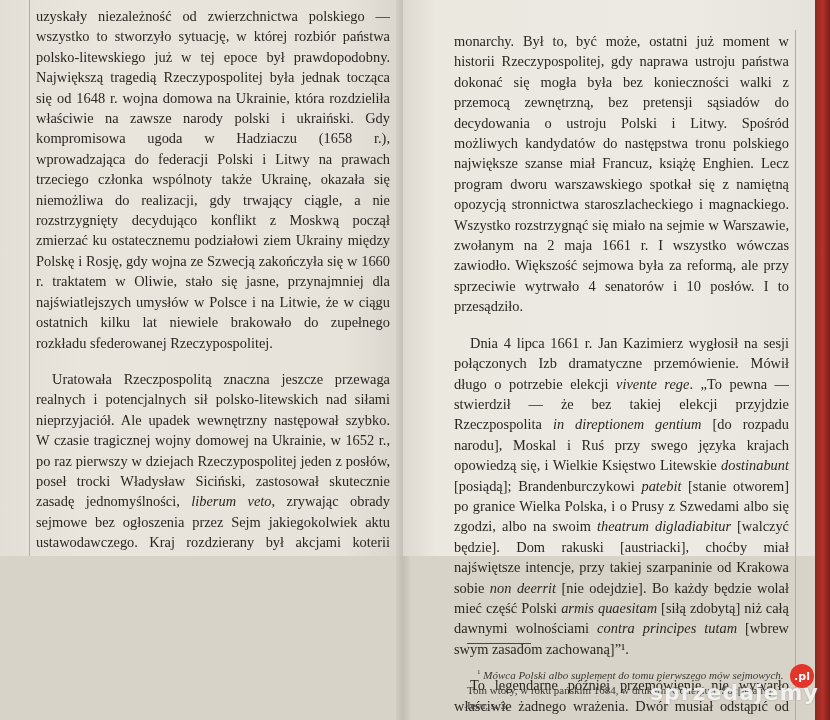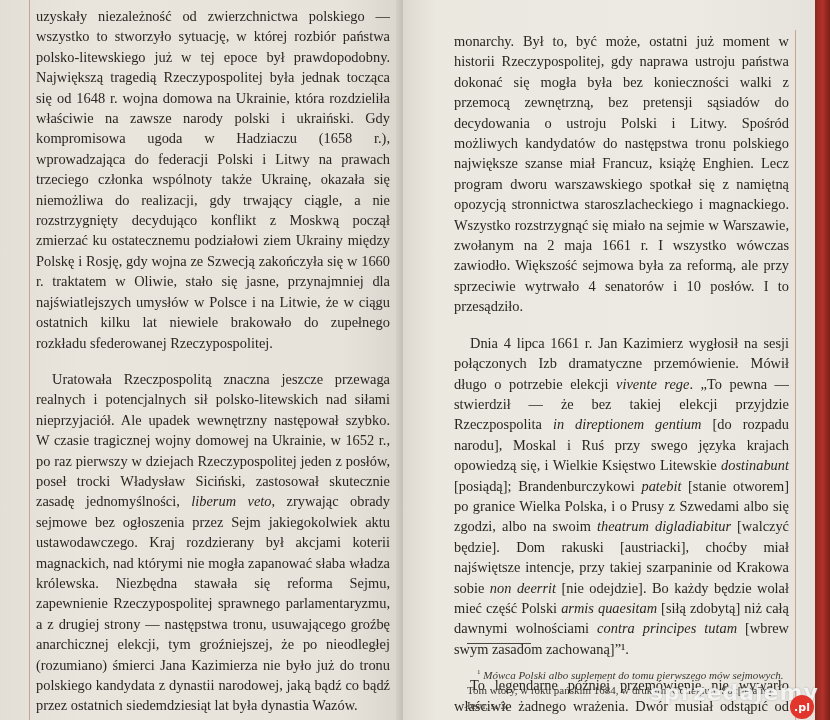--- a/index.html
+++ b/index.html
@@ -4,21 +4,21 @@
   <style>
     html, body { margin: 0; padding: 0; }
     body {
       width: 830px; height: 720px; overflow: hidden; position: relative;
       background: #d8d3c8;
       font-family: "Liberation Serif", "DejaVu Serif", serif;
       color: #2a2622;
     }
     .spread { position: absolute; inset: 0; }
     .page {
-      position: absolute; top: 0; height: 720px; overflow: hidden;
+      position: absolute; top: 0; height: 556px; overflow: hidden;
     }
     .page-left {
       left: 0; width: 403px;
       background: linear-gradient(to right, #e3dfd6 0%, #e9e5dc 20%, #e7e3da 85%, #d9d5cc 100%);
     }
     .page-right {
       left: 403px; width: 412px;
       background: linear-gradient(to right, #dcd8cf 0%, #ebe8e0 8%, #eceae3 70%, #e6e3dc 100%);
     }
     .cover-edge {
@@ -61,21 +61,21 @@
       position: absolute; left: 650px; top: 680px; width: 160px; height: 30px;
       font-family: "DejaVu Sans", sans-serif; font-weight: bold;
       font-size: 22px; color: rgba(255,255,255,0.85);
       text-shadow: 0 0 2px rgba(120,120,120,0.6);
       letter-spacing: 1px;
     }
     .wm-badge {
       position: absolute; left: 790px; top: 664px; width: 24px; height: 24px;
       border-radius: 50%; background: #e2352b; color: #fff;
       font-family: "DejaVu Sans", sans-serif; font-weight: bold; font-size: 11px;
-      display: flex; align-items: center; justify-content: center; margin-top: 31px;
+      display: flex; align-items: center; justify-content: center;
     }
   </style>
 </head>
 <body>
 
 <div class="spread">
   <div class="page page-left">
     <div class="rule-left"></div>
     <div class="text-block left-text">
         <p><span>uzyskały niezależność od zwierzchnictwa polskiego — wszystko to stworzyło sytuację, w której rozbiór państwa polsko-litewskiego już w tej epoce był prawdopodobny. Największą tragedią Rzeczypospolitej była jednak tocząca się od 1648 r. wojna domowa na Ukrainie, która rozdzieliła właściwie na zawsze narody polski i ukraiński. Gdy kompromisowa ugoda w Hadziaczu (1658 r.), wprowadzająca do federacji Polski i Litwy na prawach trzeciego członka wspólnoty także Ukrainę, okazała się niemożliwa do realizacji, gdy trwający ciągle, a nie rozstrzygnięty decydująco konflikt z Moskwą począł zmierzać ku ostatecznemu podziałowi ziem Ukrainy między Polskę i Rosję, gdy wojna ze Szwecją zakończyła się w 1660 r. traktatem w Oliwie, stało się jasne, przynajmniej dla najświatlejszych umysłów w Polsce i na Litwie, że w ciągu ostatnich kilku lat niewiele brakowało do zupełnego rozkładu sfederowanej Rzeczypospolitej.</span></p>

